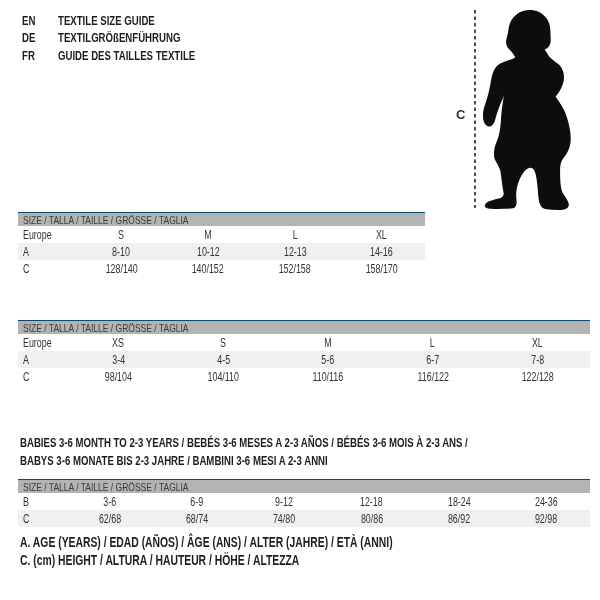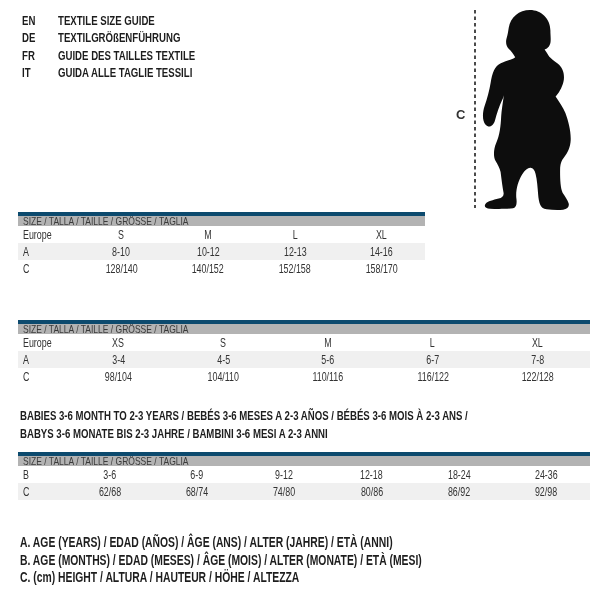--- a/index.html
+++ b/index.html
@@ -23,32 +23,32 @@
 
   
   .figure-svg { position:absolute; left:455px; top:8px; }
   .figure-label { position:absolute; left:456px; top:107px; font-size:13px; font-weight:bold; color:#333; }
 
   
   .tbl-section { position:absolute; left:18px; }
   .tbl-title { font-size:13px; font-weight:bold; color:#1d1d1d; line-height:16px; padding-left:2px; }
   .sub { font-size:9px; vertical-align:-2px; letter-spacing:0; }
   .size-bar {
-    height:14px; background:#b3b3b3; border-top:4px solid #0c4a6e;
+    height:14px; background:#b3b3b3; border-top:1px solid #0c4a6e;
     display:flex; align-items:center; padding-left:5px;
     font-size:11.5px; color:#3a3a3a;
   }
   table { border-collapse:collapse; table-layout:fixed; width:100%; }
   td { height:17px; font-size:12px; color:#333; text-align:center; vertical-align:middle; padding:0; }
   td.lbl { text-align:left; padding-left:5px; }
   tr.alt { background:#f0f0f0; }
 
   .junior   { top:212px; width:407px; }
   .children { top:320px; width:572px; }
-  .babies   { top:407px; width:572px; }
+  .babies   { top:434px; width:572px; }
   .junior .tbl-title, .children .tbl-title { margin-bottom:14px; }
   .babies .tbl-title { line-height:18px; }
   .babies .title-gap { height:9px; }
 
   
   .notes { position:absolute; left:20px; top:534px; }
   .note-line { font-size:14px; font-weight:bold; color:#1d1d1d; line-height:17.5px; }
 </style>
 </head>
 <body>
@@ -60,24 +60,20 @@
       <span class="lang-code"><span class="cx">EN</span></span>
       <span class="cx">TEXTILE SIZE GUIDE</span>
     </div>
     <div class="lang-row">
       <span class="lang-code"><span class="cx">DE</span></span>
       <span class="cx">TEXTILGRÖßENFÜHRUNG</span>
     </div>
     <div class="lang-row">
       <span class="lang-code"><span class="cx">FR</span></span>
       <span class="cx">GUIDE DES TAILLES TEXTILE</span>
-    </div>
-    <div class="lang-row">
-      <span class="lang-code"><span class="cx">IT</span></span>
-      <span class="cx">GUIDA ALLE TAGLIE TESSILI</span>
     </div>
   </div>
 
   <svg class="figure-svg" width="145" height="206" viewBox="0 0 145 206">
     <line x1="20" y1="2" x2="20" y2="200" stroke="#4a4a4a" stroke-width="2" stroke-dasharray="3.4 3.1"></line>
     <g transform="translate(25,1)">
       <path fill="#0d0d0d" d="
         M50,1
         C39,1 30.5,8 28.7,19
         C27.9,23.8 27.6,26.2 26.6,29.2
@@ -240,17 +236,16 @@
         <td><span class="cxc">80/86</span></td>
         <td><span class="cxc">86/92</span></td>
         <td><span class="cxc">92/98</span></td>
       </tr>
     </tbody>
       </table>
   </div>
 
   <div class="notes">
     <div class="note-line"><span class="cx">A. AGE (YEARS) / EDAD (AÑOS) / ÂGE (ANS) / ALTER (JAHRE) / ETÀ (ANNI)</span></div>
-    <div class="note-line"><span class="cx">B. AGE (MONTHS) / EDAD (MESES) / ÂGE (MOIS) / ALTER (MONATE) / ETÀ (MESI)</span></div>
     <div class="note-line"><span class="cx">C. (cm) HEIGHT / ALTURA / HAUTEUR / HÖHE / ALTEZZA</span></div>
   </div>
 
 </div>
 
 </body></html>

